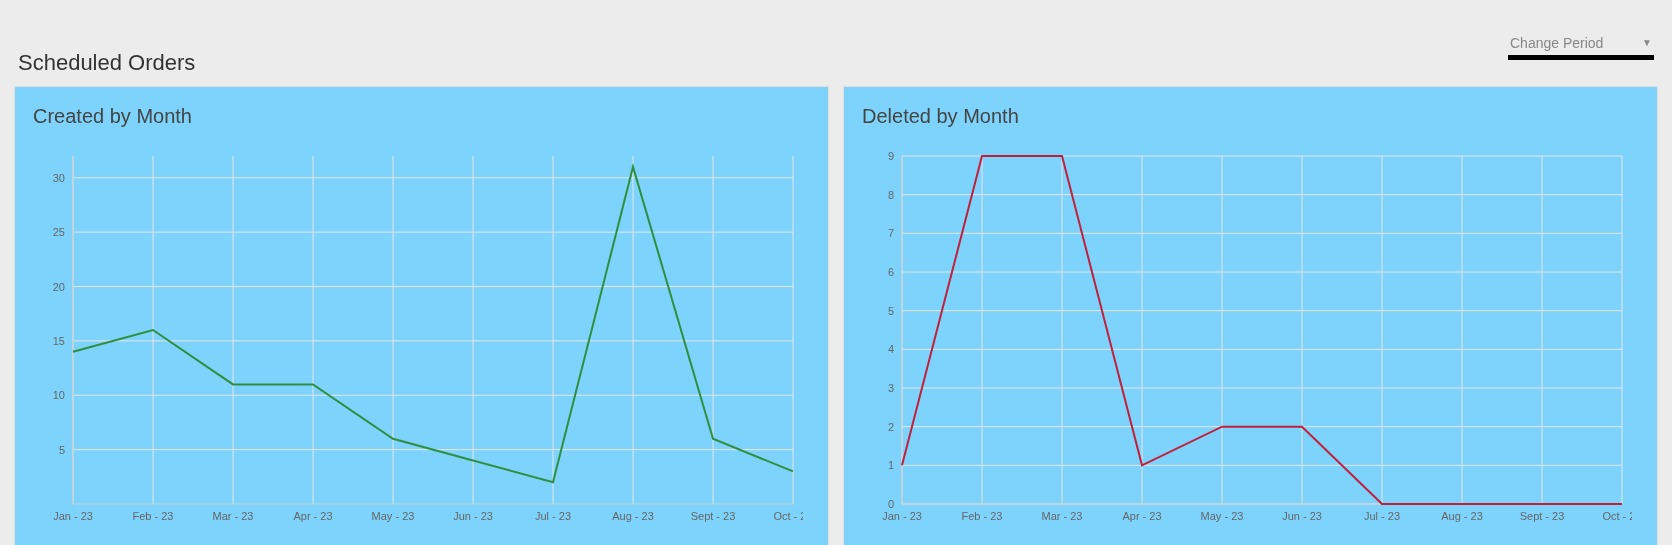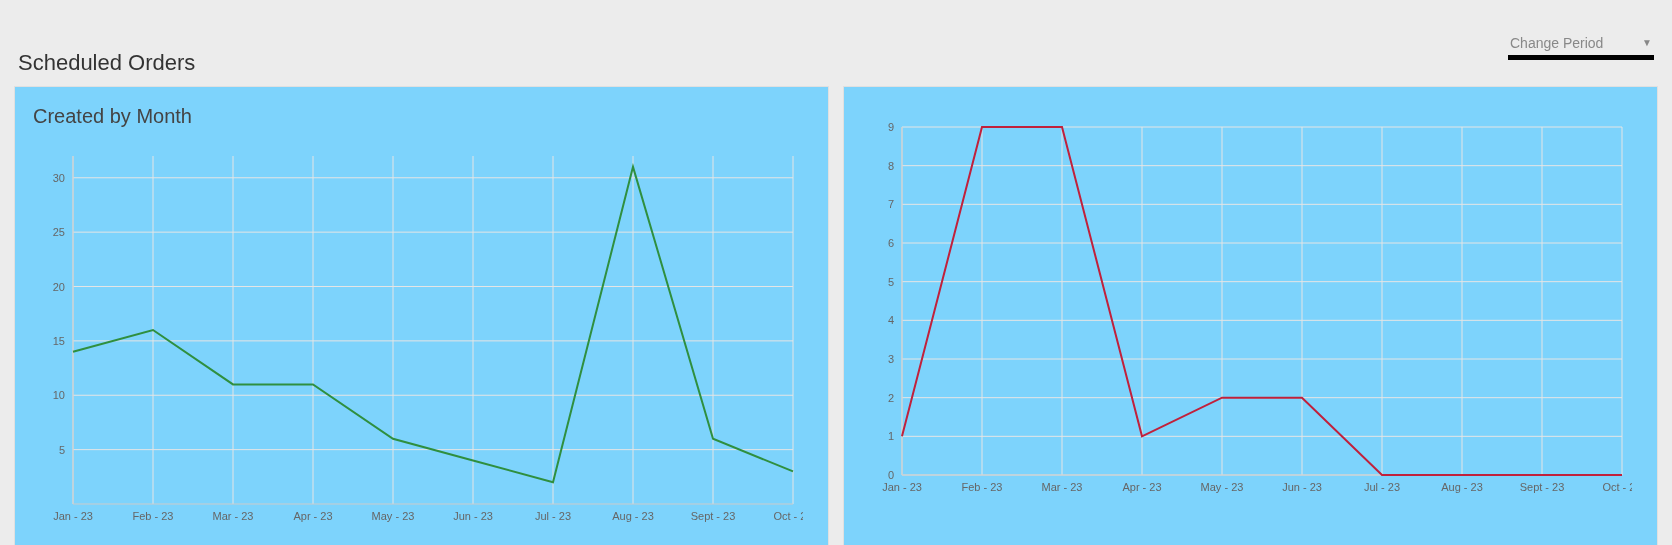--- a/index.html
+++ b/index.html
@@ -123,20 +123,21 @@
           <text x="360" y="386" text-anchor="middle" class="axis-text">May - 23</text>
           <text x="440" y="386" text-anchor="middle" class="axis-text">Jun - 23</text>
           <text x="520" y="386" text-anchor="middle" class="axis-text">Jul - 23</text>
           <text x="600" y="386" text-anchor="middle" class="axis-text">Aug - 23</text>
           <text x="680" y="386" text-anchor="middle" class="axis-text">Sept - 23</text>
           <text x="760" y="386" text-anchor="middle" class="axis-text">Oct - 23</text>
           <polyline points="40,217.75 120,196 200,250.375 280,250.375 360,304.75 440,326.5 520,348.25 600,32.875 680,304.75 760,337.375" class="series-line" stroke="#2f8f3f"></polyline>
         </svg>
     </div>
     <div class="card">
+      <div class="card-title">Deleted by Month</div>
       <svg id="chart-1" width="770" height="400">
           <line x1="40" y1="22" x2="40" y2="370" class="grid-line"></line>
           <line x1="120" y1="22" x2="120" y2="370" class="grid-line"></line>
           <line x1="200" y1="22" x2="200" y2="370" class="grid-line"></line>
           <line x1="280" y1="22" x2="280" y2="370" class="grid-line"></line>
           <line x1="360" y1="22" x2="360" y2="370" class="grid-line"></line>
           <line x1="440" y1="22" x2="440" y2="370" class="grid-line"></line>
           <line x1="520" y1="22" x2="520" y2="370" class="grid-line"></line>
           <line x1="600" y1="22" x2="600" y2="370" class="grid-line"></line>
           <line x1="680" y1="22" x2="680" y2="370" class="grid-line"></line>

